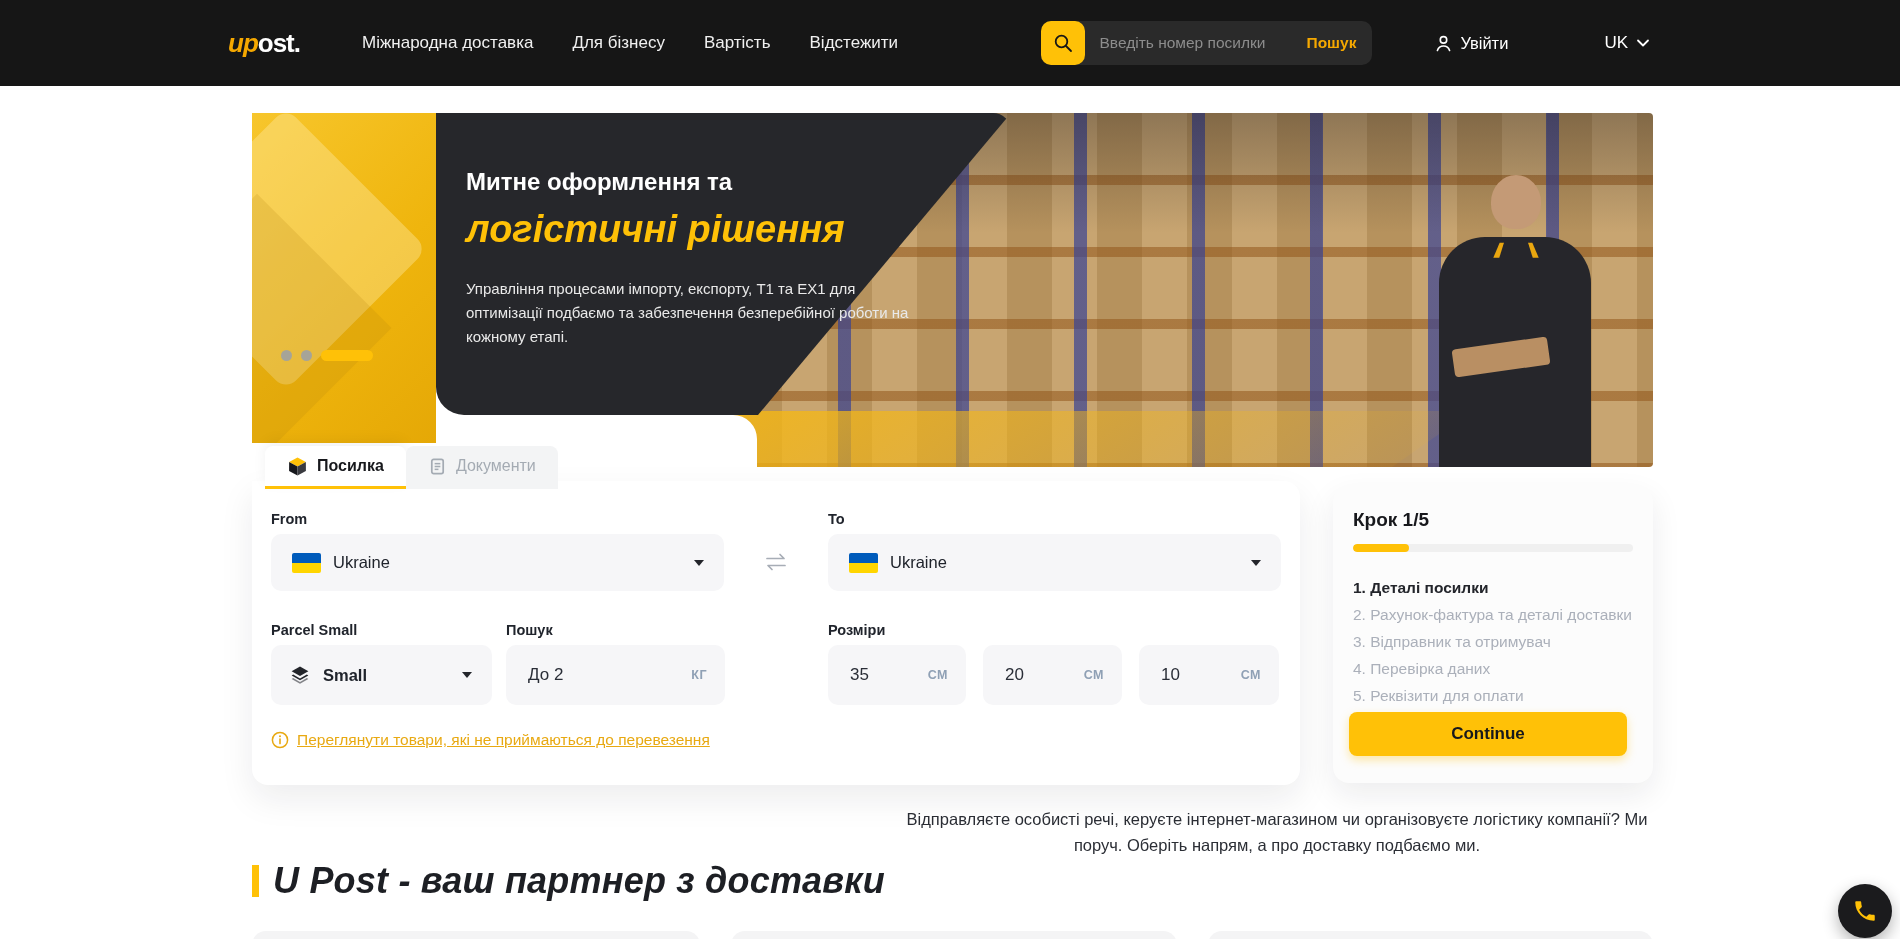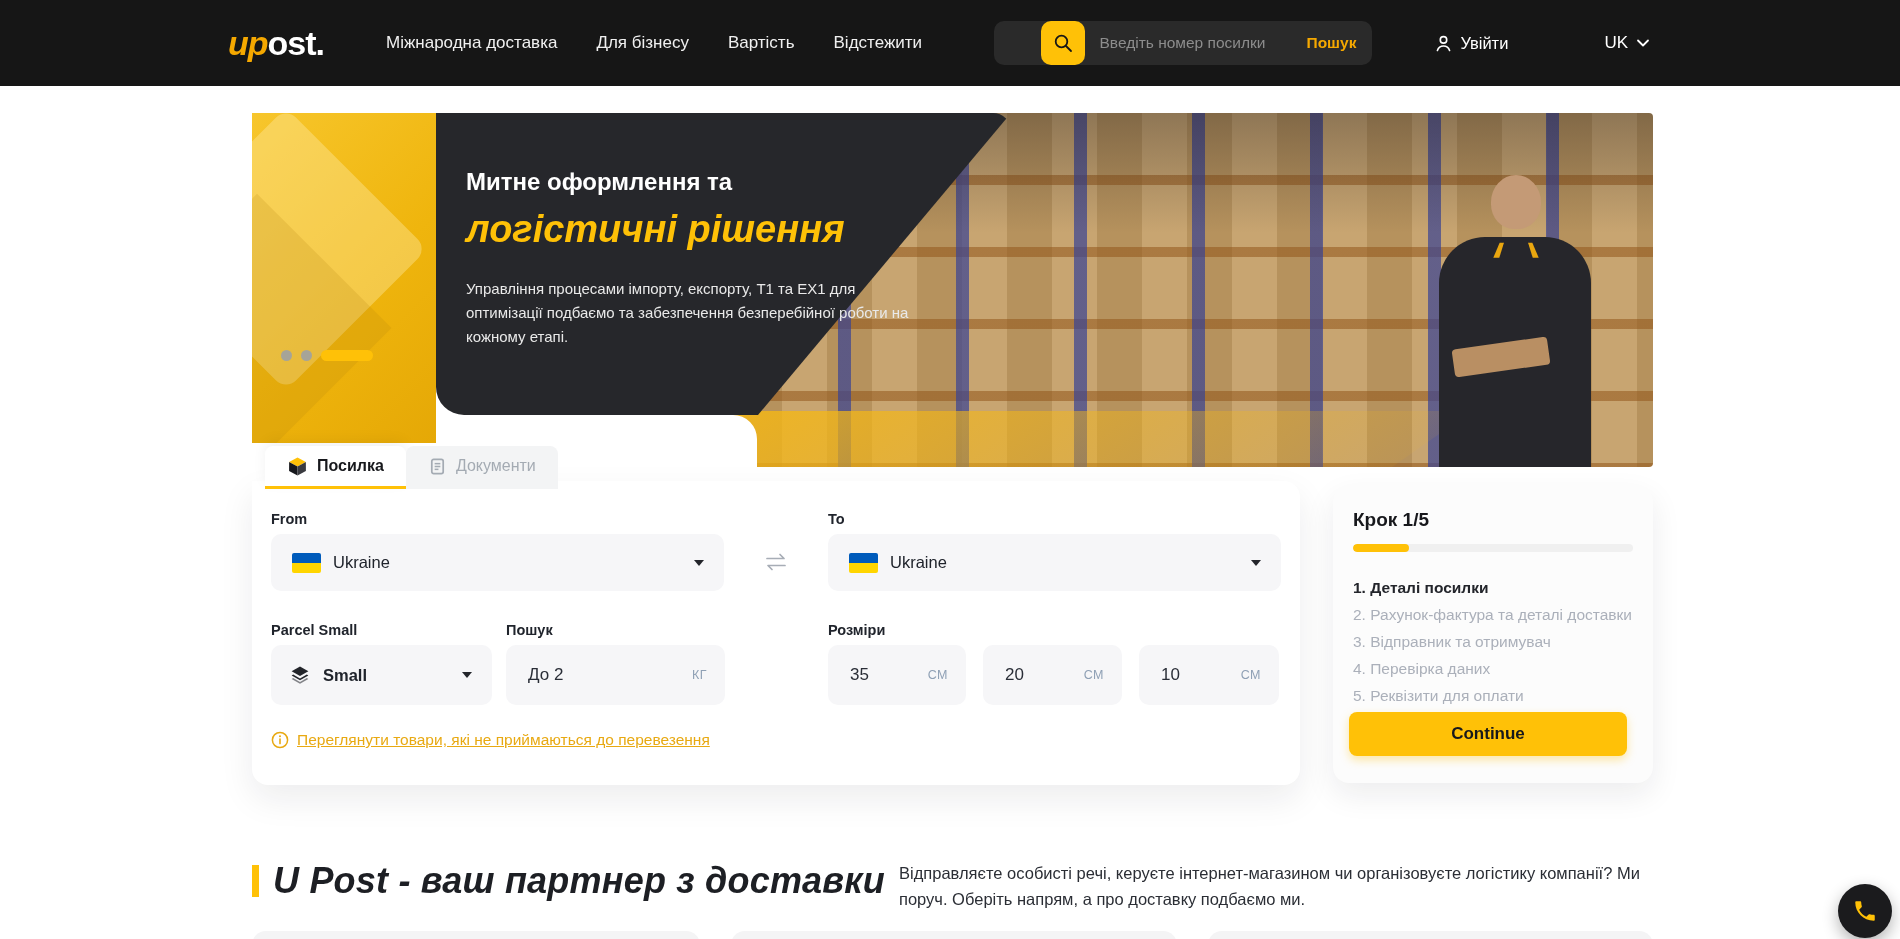--- a/index.html
+++ b/index.html
@@ -3,26 +3,26 @@
 <meta charset="utf-8">
 <style>
   * { margin:0; padding:0; box-sizing:border-box; }
   html,body { width:1900px; height:939px; }
   body { font-family:"Liberation Sans", sans-serif; background:#ffffff; overflow:hidden; }
   #page { position:relative; width:1900px; height:939px; background:#fff; }
 
   
   .topbar { position:absolute; left:0; top:0; width:1900px; height:86px; background:#161616;
             display:flex; align-items:center; padding:0 250px 0 228px; }
-  .logo { display:flex; align-items:baseline; font-weight:700; font-size:34px; letter-spacing:-1px; cursor:pointer; }
+  .logo { display:flex; align-items:baseline; font-weight:700; font-size:26px; letter-spacing:-1px; cursor:pointer; }
   .logo .lg-up { color:#F5A800; font-style:italic; }
   .logo .lg-rest { color:#ffffff; }
   .mainnav { display:flex; gap:39px; margin-left:62px; }
   .navitem { color:#f0f0f0; font-size:17px; cursor:pointer; white-space:nowrap; }
-  .searchwrap { margin-left:auto; display:flex; align-items:center; background:#2a2a2a; border-radius:10px; height:44px;padding-left:47px; }
+  .searchwrap { margin-left:auto; display:flex; align-items:center; background:#2a2a2a; border-radius:10px; height:44px; }
   .searchbtn { width:44px; height:44px; border:none; border-radius:10px; background:#FFC107; display:flex;
                align-items:center; justify-content:center; cursor:pointer; flex:0 0 auto; }
   .searchinput { background:transparent; border:none; outline:none; color:#cfcfcf; font-size:15.5px;
                  padding:0 10px 0 14px; width:205px; font-family:"Liberation Sans",sans-serif; }
   .searchinput::placeholder { color:#8d8d8d; }
   .searchsubmit { background:transparent; border:none; color:#F5A800; font-weight:700; font-size:15.5px;
                   padding:0 16px; cursor:pointer; font-family:"Liberation Sans",sans-serif; }
   .loginwrap { display:flex; align-items:center; gap:7px; color:#ffffff; font-size:16.5px; margin-left:62px; cursor:pointer; }
   .langwrap { display:flex; align-items:center; gap:8px; color:#ffffff; font-size:17px; font-weight:500; margin-left:96px; cursor:pointer; }
 
@@ -79,21 +79,21 @@
   .f-box { position:absolute; background:#f6f6f8; border-radius:10px; display:flex; align-items:center; cursor:pointer; }
   .f-box .flag { width:29px; height:20px; border-radius:2px; overflow:hidden; margin:0 12px 0 21px; flex:0 0 auto; }
   .flag .fb { height:50%; background:#005BBB; } .flag .fy { height:50%; background:#FFD500; }
   .f-value { font-size:16.5px; color:#20242c; }
   .f-value.bold { font-weight:700; }
   .caret { width:0; height:0; border-left:5.5px solid transparent; border-right:5.5px solid transparent;
            border-top:6.5px solid #23252b; margin-left:auto; margin-right:20px; }
   .swap { position:absolute; left:506px; top:66px; width:36px; height:30px; display:flex; align-items:center; justify-content:center; cursor:pointer; }
   .f-input { border:none; outline:none; background:transparent; font-size:17px; color:#2a2e37; width:100%;
              padding:0 0 0 22px; font-family:"Liberation Sans",sans-serif; }
-  .f-suffix { font-size:12.5px; font-weight:400; color:#8fa0b5; letter-spacing:.5px; margin-left:auto; padding-right:18px; text-transform:uppercase; }
+  .f-suffix { font-size:12.5px; font-weight:700; color:#8fa0b5; letter-spacing:.5px; margin-left:auto; padding-right:18px; text-transform:uppercase; }
   .sizeicon { margin:0 12px 0 18px; flex:0 0 auto; display:flex; }
   .restricted { position:absolute; left:19px; top:250px; display:flex; align-items:center; gap:8px; cursor:pointer; }
   .restricted a { color:#E8A912; font-size:15.5px; text-decoration:underline; }
 
   
   .step-card { position:absolute; left:1333px; top:485px; width:320px; height:298px; background:#fcfcfc;
       border-radius:16px; box-shadow:0 12px 30px rgba(30,30,40,.08); padding:24px 20px 0 20px; }
   .step-title { font-size:19px; font-weight:700; color:#17181c; }
   .progress-track { margin-top:13px; width:280px; height:8px; border-radius:4px; background:#f0f0f0; overflow:hidden; }
   .progress-fill { height:100%; background:#FFC107; border-radius:4px; }
@@ -101,21 +101,21 @@
   .step-item { font-size:15.5px; line-height:27px; color:#abb0ba; }
   .step-item.current { color:#23252b; font-weight:700; }
   .continue-btn { position:absolute; left:16px; top:227px; width:278px; height:44px; border:none; border-radius:8px;
       background:#FFC107; color:#17181c; font-size:17px; font-weight:700; cursor:pointer;
       font-family:"Liberation Sans",sans-serif; box-shadow:0 4px 10px rgba(255,193,7,.35); }
 
   
   .section-head { position:absolute; left:252px; top:860px; display:flex; align-items:center; gap:14px; }
   .section-bar { width:7px; height:32px; background:#FFC107; }
   .section-title { font-size:36px; font-weight:700; font-style:italic; color:#1d1f24; letter-spacing:.2px; }
-  .section-desc { position:absolute; left:899px; top:860px; width:756px; font-size:16.5px; line-height:26px; color:#2b2e35; }
+  .section-desc { position:absolute; left:899px; top:806px; width:756px; font-size:16.5px; line-height:26px; color:#2b2e35;text-align:center; }
 
   .stub { position:absolute; top:931px; height:30px; background:#f4f4f5; border-radius:14px 14px 0 0; }
   .stub1 { left:252px; width:448px; } .stub2 { left:731px; width:446px; } .stub3 { left:1208px; width:445px; }
 
   .phone-fab { position:absolute; left:1838px; top:884px; width:54px; height:54px; border-radius:50%;
       background:#1b1b1d; display:flex; align-items:center; justify-content:center; cursor:pointer;
       box-shadow:0 6px 16px rgba(0,0,0,.3); }
 </style>
 </head>
 <body>

